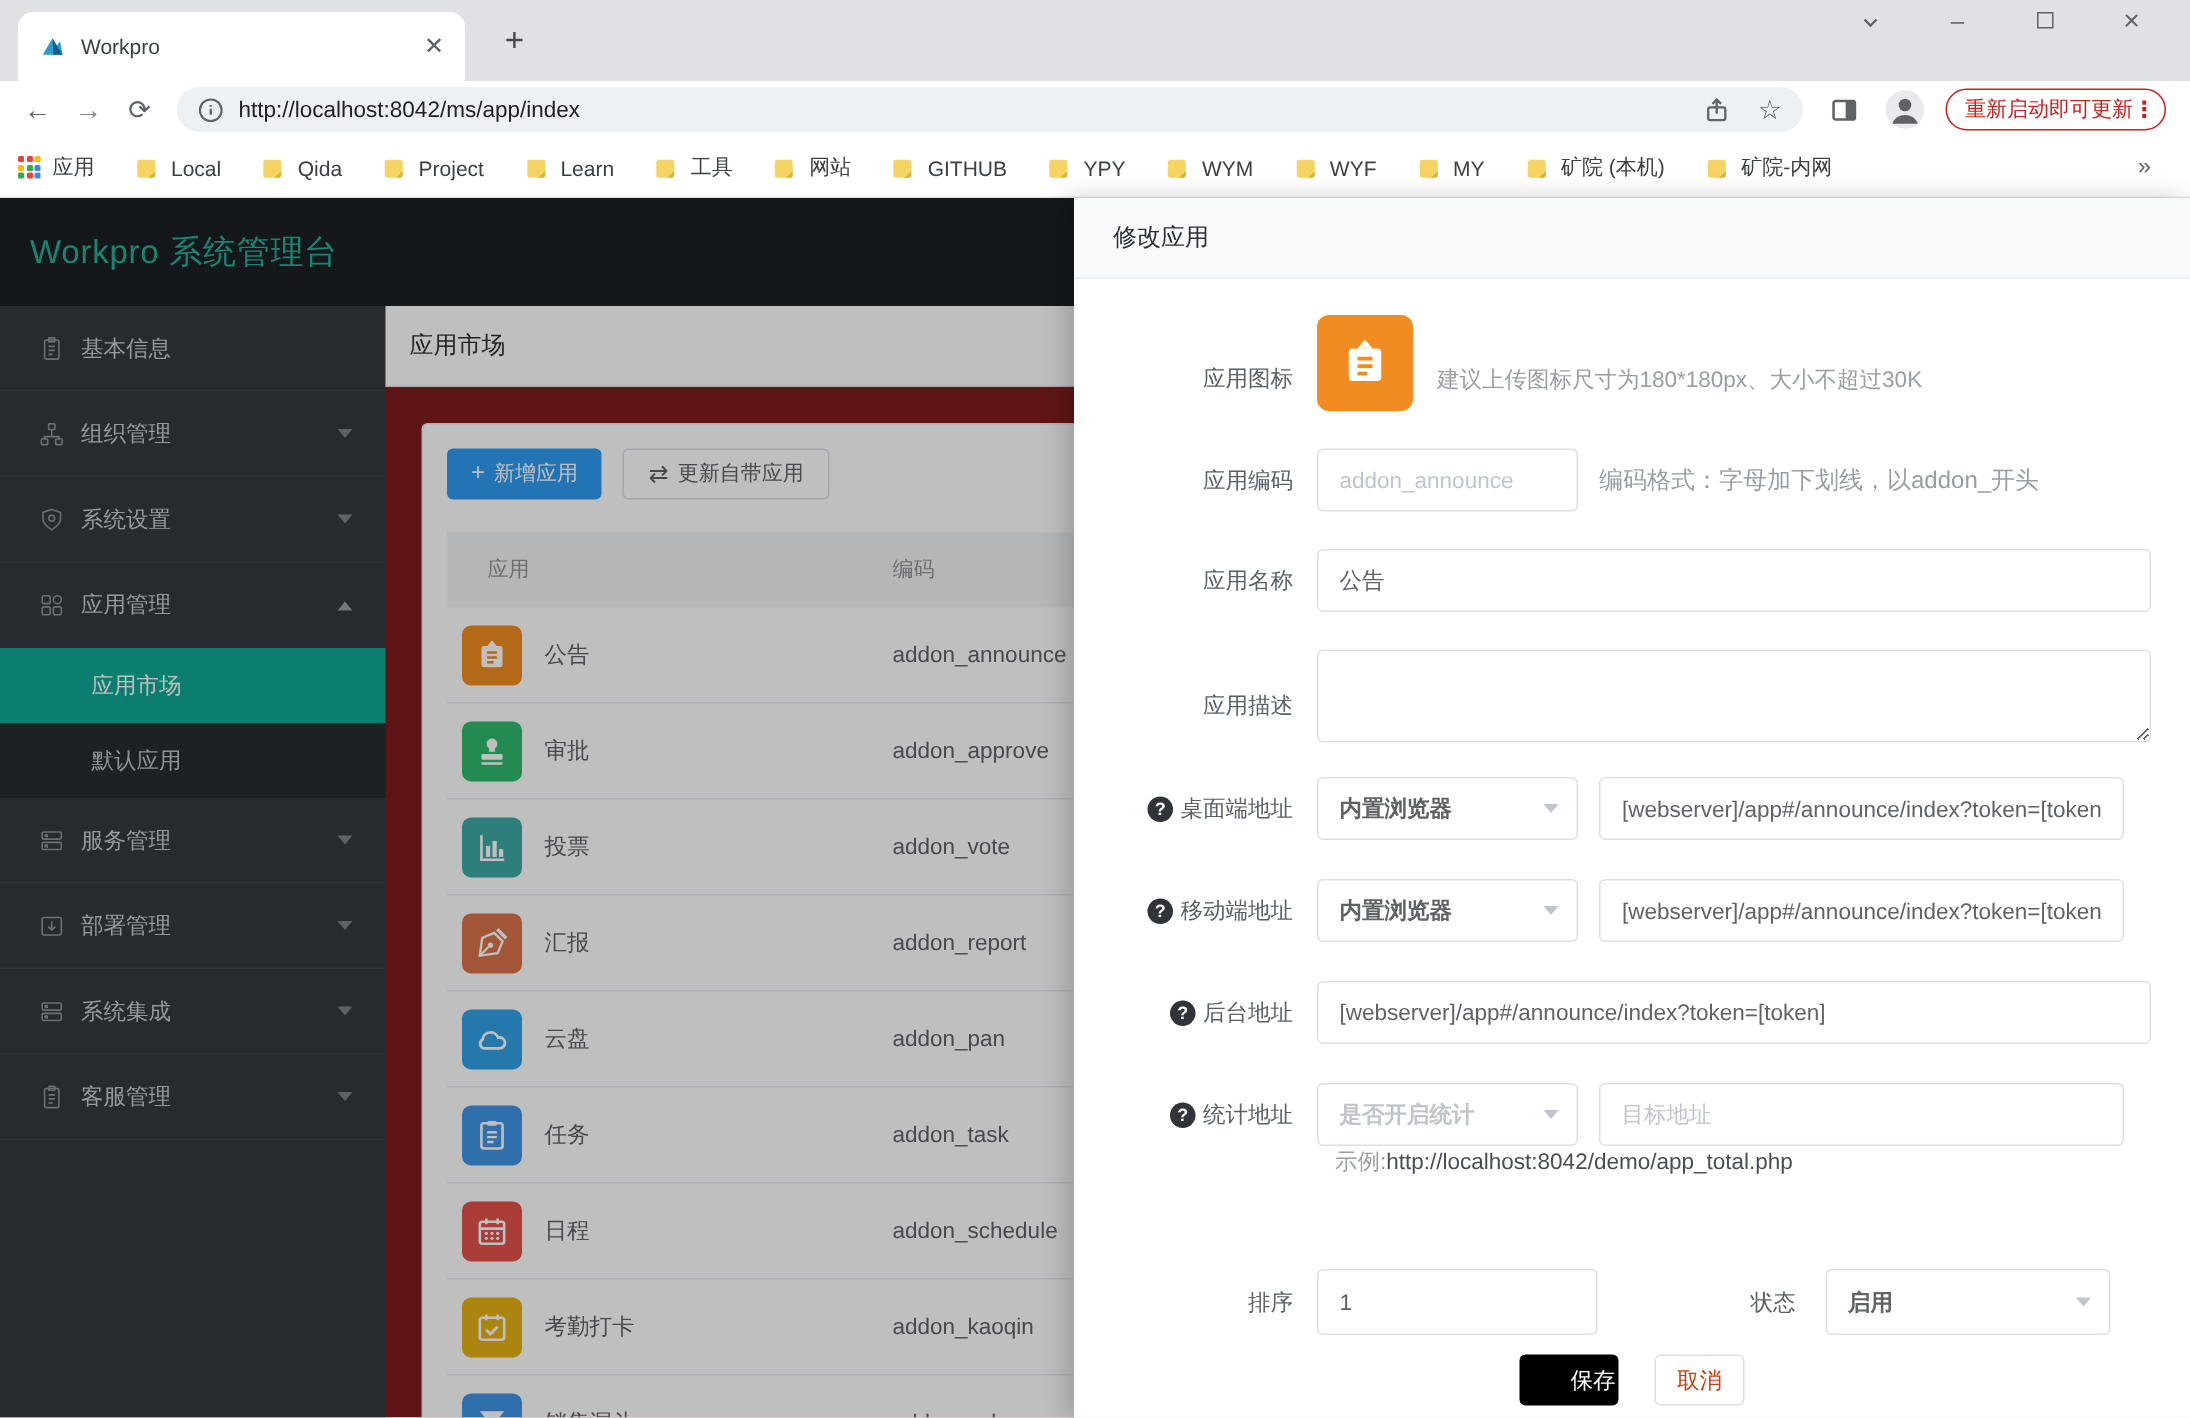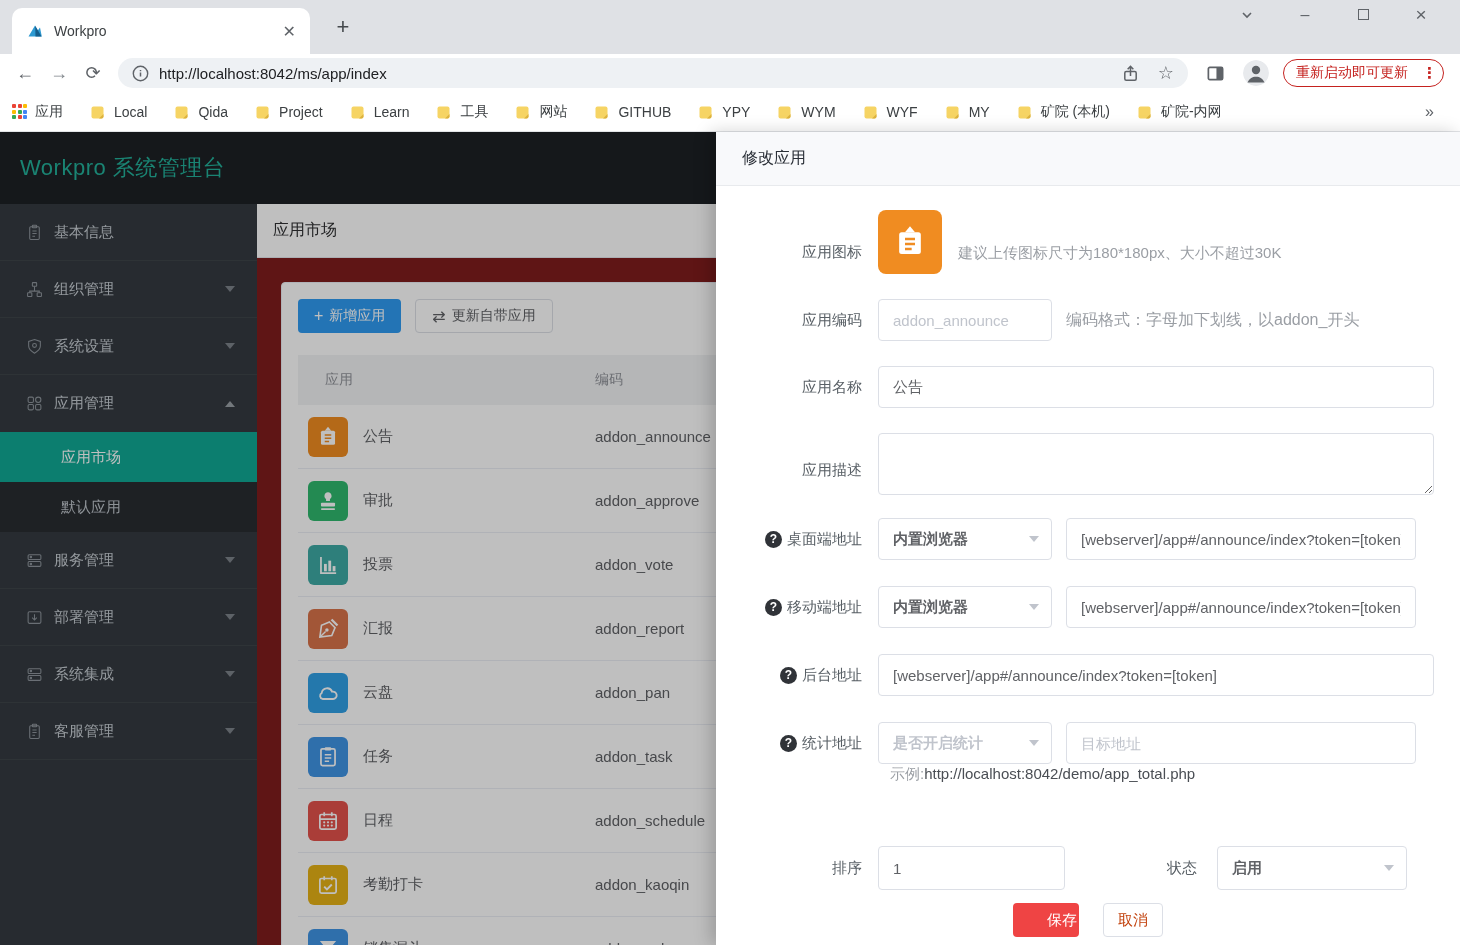--- a/index.html
+++ b/index.html
@@ -17,21 +17,21 @@
   .toolbar { height:38px; background:#fff; display:flex; align-items:center; padding:0 8px; }
   .nav-ico { width:34px; text-align:center; font-size:18px; color:#5f6368; }
   .nav-fwd { color:#80868b; }
   .omnibox { flex:1; height:30px; background:#eef1f4; border-radius:15px; margin:0 8px; display:flex; align-items:center; padding:0 14px; }
   .url { font-size:15px; color:#202124; margin-left:10px; }
   .omni-spacer { flex:1; }
   .omni-ico { margin-left:18px; display:flex; align-items:center; color:#5f6368; font-size:18px; }
   .right-cluster { display:flex; align-items:center; }
   .panel-ico { margin:0 10px; }
   .avatar { width:26px; height:26px; border-radius:50%; overflow:hidden; margin:0 8px; }
-  .update-pill { display:flex; align-items:center; height:28px; border:1.5px solid #c5221f; border-radius:15px; padding:0 6px 0 12px; margin:0 8px 0 6px; font-size:14px; gap:14px; background:#fff; }
+  .update-pill { display:flex; align-items:center; height:28px; border:1.5px solid #c5221f; border-radius:15px; padding:0 6px 0 12px; margin:0 8px 0 6px; font-size:14px; gap:0; background:#fff; }
   .pill-dots { font-size:15px; font-weight:bold; }
   .bookmarks { height:40px; background:#fff; border-bottom:1px solid #e2e4e7; display:flex; align-items:center; padding:0 12px; font-size:14px; color:#3c4043; }
   .bm { display:flex; align-items:center; gap:8px; margin-right:27px; white-space:nowrap; }
   .bm-grid { display:grid; grid-template-columns:repeat(3,4px); grid-gap:1.5px; }
   .bm-grid i { width:4px; height:4px; border-radius:1px; }
   .bm-more { margin-left:auto; margin-right:14px; color:#5f6368; font-size:16px; }
 
   
   .page { position:relative; height:813px; display:flex; background:#f0f2f5; }
   .app-left { position:relative; width:716px; height:100%; overflow:hidden; background:#7f1d1d; }
@@ -610,18 +610,18 @@
         <span class="f-label">排序</span>
         <input class="inp inp-sort" value="1" style="">
         <span class="f-label lbl-status">状态</span>
         <span class="sel sel-status">
             <span>启用</span>
             <span class="sel-caret"></span>
           </span>
       </div>
 
       <div class="d-foot">
-        <button class="btn-save" style="background: #ef4444; padding-left: 32px;">保存</button>
+        <button class="btn-save" style="background: #000000; padding-left: 32px;">保存</button>
         <button class="btn-cancel">取消</button>
       </div>
     </div>
   </div>
 </div>
 
 </body></html>

